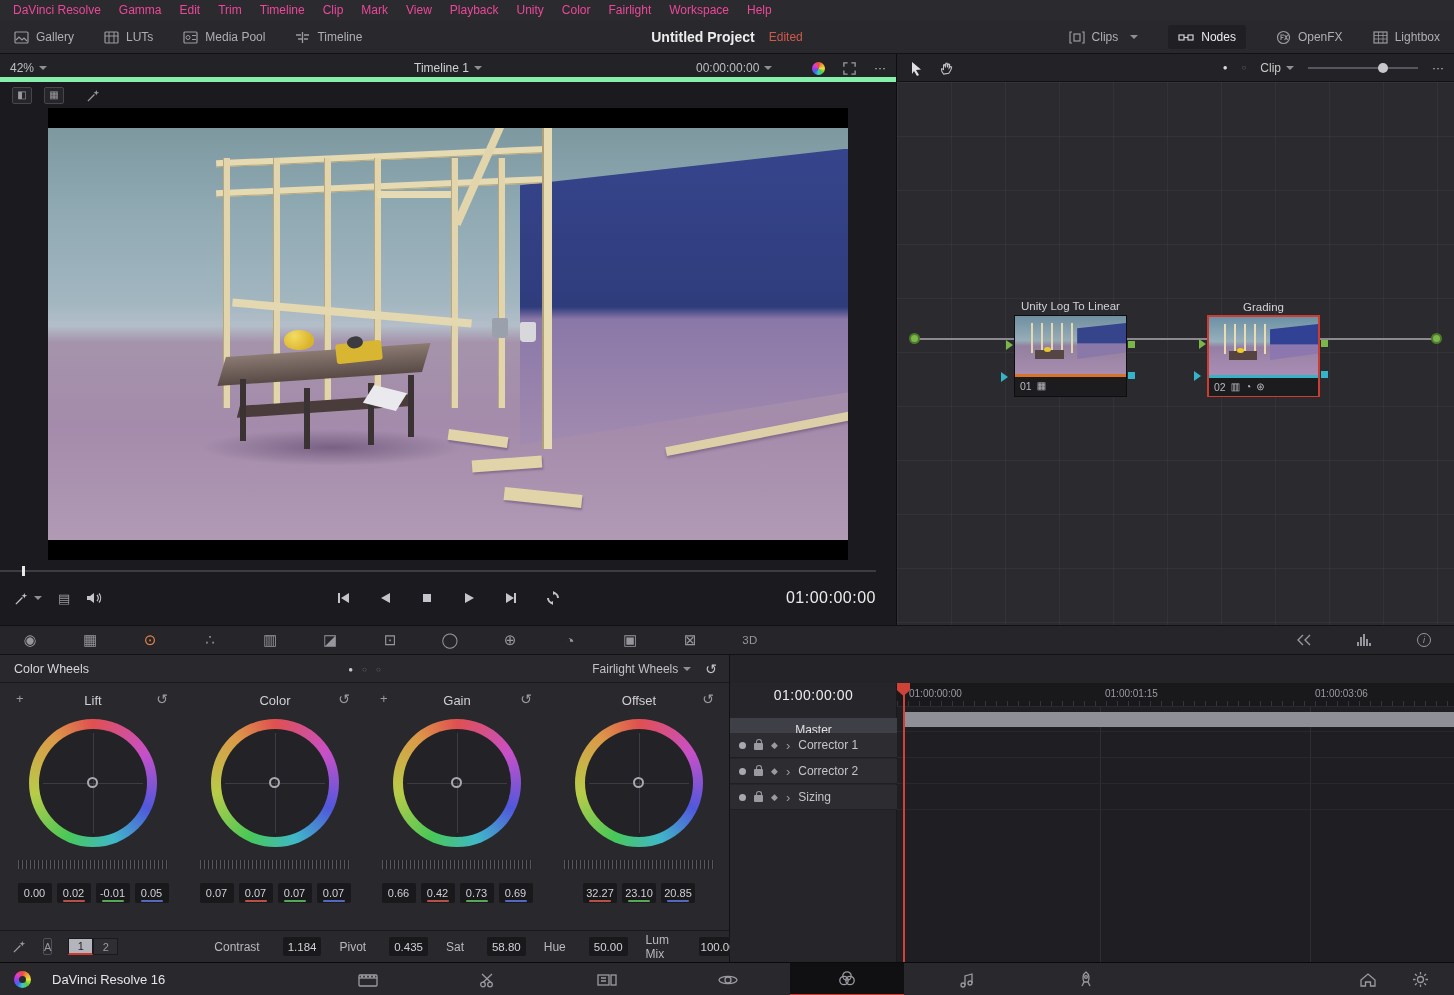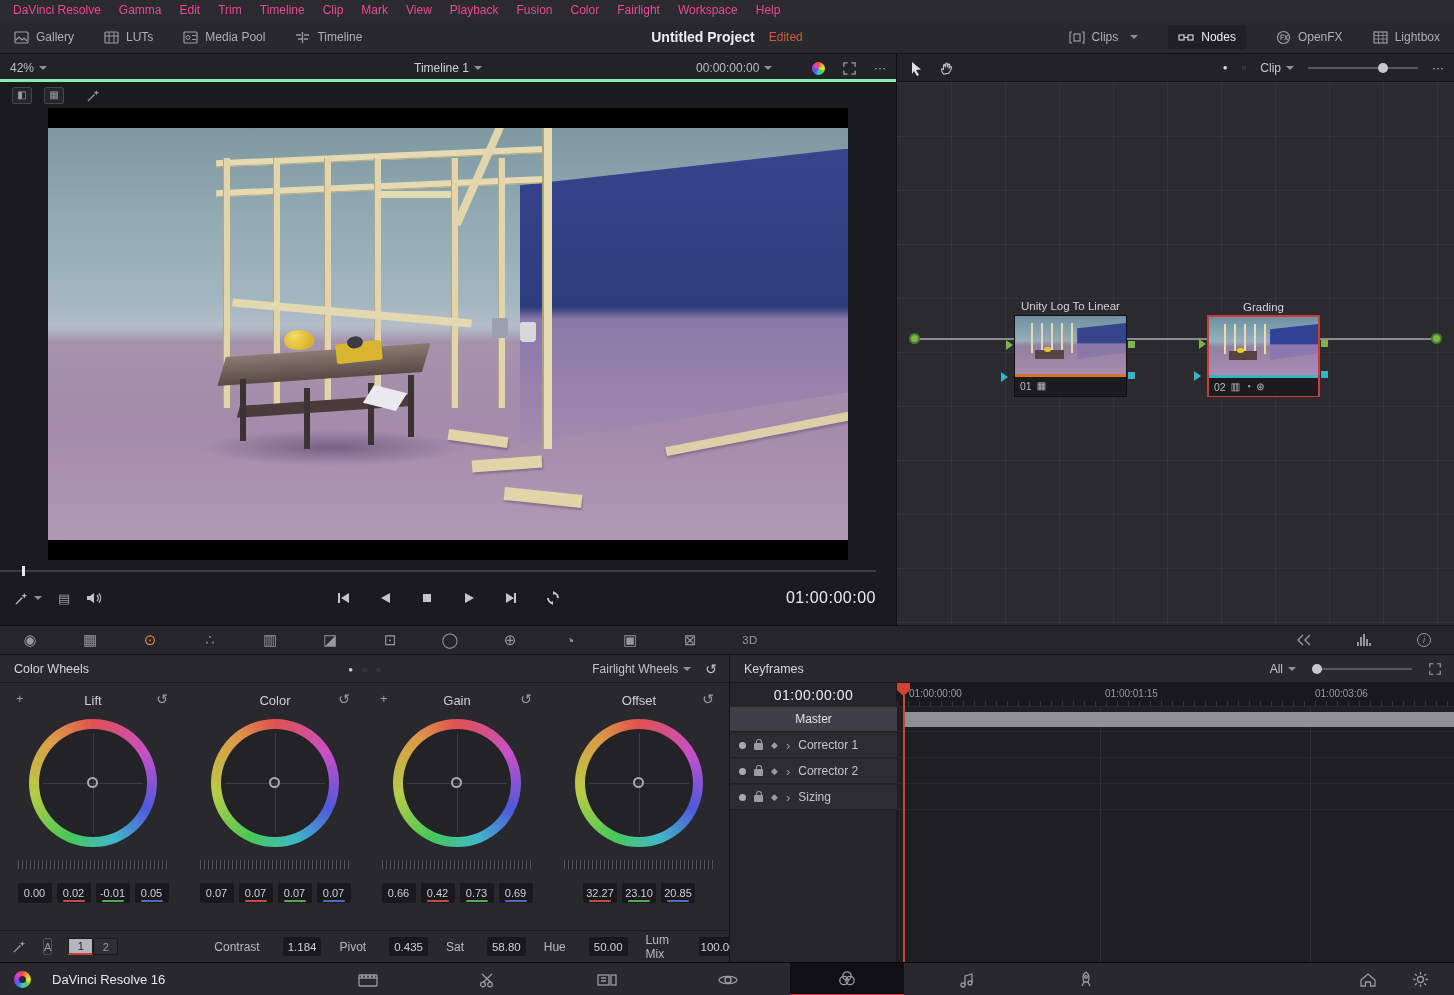--- a/index.html
+++ b/index.html
@@ -27,21 +27,21 @@
   .tt-btn { display:flex; align-items:center; gap:7px; color:#aeaeb4; cursor:pointer; }
   .tt-btn svg { stroke:#9a9aa0; }
   .tt-center { position:absolute; left:50%; top:0; transform:translateX(-50%); height:34px; display:flex; align-items:center; gap:14px; white-space:nowrap; }
   .project-title { color:#ececec; font-size:14px; font-weight:bold; }
   .project-status { color:#cf5a4c; font-size:12px; }
   .tt-right { position:absolute; right:14px; top:0; height:34px; display:flex; align-items:center; gap:30px; }
   .tt-btn.active-panel { color:#ececec; background:#1f1f24; border-radius:3px; padding:5px 10px; }
 
   
   #viewer-pane { position:absolute; left:0; top:54px; width:897px; height:571px; background:#1b1b1f; border-right:1px solid #0d0d0f; }
-  #viewer-header { position:absolute; left:0; top:0; width:100%; height:28px; background:#232327; border-bottom:3px solid #86efac; }
+  #viewer-header { position:absolute; left:0; top:0; width:100%; height:28px; background:#232327; border-bottom:5px solid #86efac; }
   .vh-zoom { position:absolute; left:10px; top:0; height:28px; display:flex; align-items:center; color:#bdbdc2; cursor:pointer; }
   .vh-center { position:absolute; left:50%; transform:translateX(-50%); top:0; height:28px; display:flex; align-items:center; color:#cfcfd4; cursor:pointer; }
   .vh-tc { position:absolute; left:696px; top:0; height:28px; display:flex; align-items:center; color:#bdbdc2; cursor:pointer; }
   .vh-right { position:absolute; right:10px; top:0; height:28px; display:flex; align-items:center; gap:17px; }
   .rainbow-dot { width:13px; height:13px; border-radius:50%; background:conic-gradient(#e84c3d,#e8a33d,#e8e23d,#58c83d,#3dc8c0,#3d6ae8,#a03de8,#e83dc0,#e84c3d); cursor:pointer; }
   #viewer-subbar { position:absolute; left:0; top:28px; width:100%; height:26px; display:flex; align-items:center; gap:12px; padding-left:12px; }
   .vsb-btn { width:20px; height:17px; border:1px solid #46464c; border-radius:2px; display:flex; align-items:center; justify-content:center; color:#9a9aa0; font-size:10px; cursor:pointer; background:#26262a; }
   .vsb-wand { margin-left:10px; cursor:pointer; }
 
   
@@ -160,21 +160,21 @@
 
   
   #kf-pane { position:absolute; left:730px; top:655px; width:724px; height:307px; background:#242428; }
   #kf-header { position:absolute; left:0; top:0; width:100%; height:28px; background:#28282d; border-bottom:1px solid #1a1a1e; }
   .kf-title { position:absolute; left:14px; top:0; height:28px; display:flex; align-items:center; color:#d6d6da; font-size:12.5px; }
   .kf-right { position:absolute; right:12px; top:0; height:28px; display:flex; align-items:center; gap:16px; color:#c2c2c6; }
   #kf-body { position:absolute; left:0; top:28px; width:724px; height:279px; }
   #kf-leftcol { position:absolute; left:0; top:0; width:167px; height:279px; background:#26262a; border-right:1px solid #1a1a1e; }
   .kf-timecode { position:absolute; left:0; top:0; width:167px; height:24px; display:flex; align-items:center; justify-content:center; color:#ececec; font-size:14px; letter-spacing:.5px; }
   .kf-row { position:absolute; left:0; width:167px; height:25px; display:flex; align-items:center; background:#2c2c31; border-bottom:1px solid #202024; }
-  .kf-row.master { background:#3f3f47; justify-content:center; color:#e0e0e4; }
+  .kf-row.master { background:#3f3f47; justify-content:center; color:#e0e0e4;margin-top:11px; }
   .kf-row .rowicons { display:flex; align-items:center; gap:8px; padding-left:9px; }
   .kf-dot { width:7px; height:7px; border-radius:50%; background:#a8a8b0; cursor:pointer; }
   .kf-lock { position:relative; width:9px; height:7px; background:#9a9aa0; border-radius:1px; margin-top:3px; cursor:pointer; }
   .kf-lock::before { content:""; position:absolute; top:-4px; left:1.5px; width:4px; height:4px; border:1.5px solid #9a9aa0; border-bottom:none; border-radius:3px 3px 0 0; }
   .kf-diamond { color:#9a9aa0; font-size:9px; cursor:pointer; }
   .kf-chev { color:#9a9aa0; font-size:13px; cursor:pointer; }
   .kf-row .tlabel { margin-left:8px; color:#c4c4ca; }
   #kf-ruler { position:absolute; left:167px; top:0; width:557px; height:279px; background:#1f1f23; overflow:hidden; }
   .kf-ruler-strip { position:absolute; left:0; top:0; width:100%; height:24px; background:#19191c; border-bottom:1px solid #2a2a2e; }
   .kf-ruler-strip .ticks { position:absolute; left:0; right:0; bottom:0; height:5px; background:repeating-linear-gradient(90deg,#34343a 0 1px, transparent 1px 11px); }
@@ -203,21 +203,21 @@
 <div id="menu-bar">
   <span class="menu-item">DaVinci Resolve</span>
   <span class="menu-item">Gamma</span>
   <span class="menu-item">Edit</span>
   <span class="menu-item">Trim</span>
   <span class="menu-item">Timeline</span>
   <span class="menu-item">Clip</span>
   <span class="menu-item">Mark</span>
   <span class="menu-item">View</span>
   <span class="menu-item">Playback</span>
-  <span class="menu-item">Fusion</span>
+  <span class="menu-item">Unity</span>
   <span class="menu-item">Color</span>
   <span class="menu-item">Fairlight</span>
   <span class="menu-item">Workspace</span>
   <span class="menu-item">Help</span>
 </div>
 
 <div id="top-toolbar">
   <div class="tt-left">
     <span class="tt-btn">
       <svg width="15" height="13" viewBox="0 0 15 13">
@@ -649,36 +649,20 @@
       <span class="adj-val">50.00</span>
     </span>
     <span class="adj-group">
       <span>Lum Mix</span>
       <span class="adj-val">100.00</span>
     </span>
   </div>
 </div>
 
 <div id="kf-pane">
-  <div id="kf-header">
-    <span class="kf-title">Keyframes</span>
-    <span class="kf-right">
-      <span style="display:flex; align-items:center; cursor:pointer">
-        <span>All</span>
-        <span class="caret"></span>
-      </span>
-      <span class="np-slider" style="width:100px">
-        <span class="trk"></span>
-        <span class="thumb" style="left:0"></span>
-      </span>
-      <svg width="14" height="14" viewBox="0 0 16 16">
-          <path d="M2 6V2h4M10 2h4v4M14 10v4h-4M6 14H2v-4" fill="none" stroke="#9a9aa0" stroke-width="1.4"></path>
-        </svg>
-    </span>
-  </div>
 
   <div id="kf-body">
     <div id="kf-leftcol">
       <div class="kf-timecode">01:00:00:00</div>
       <div class="kf-row master" style="top:24px">
         <span>Master</span>
       </div>
       <div class="kf-row" style="top:50px">
         <span class="rowicons">
           <span class="kf-dot"></span>

